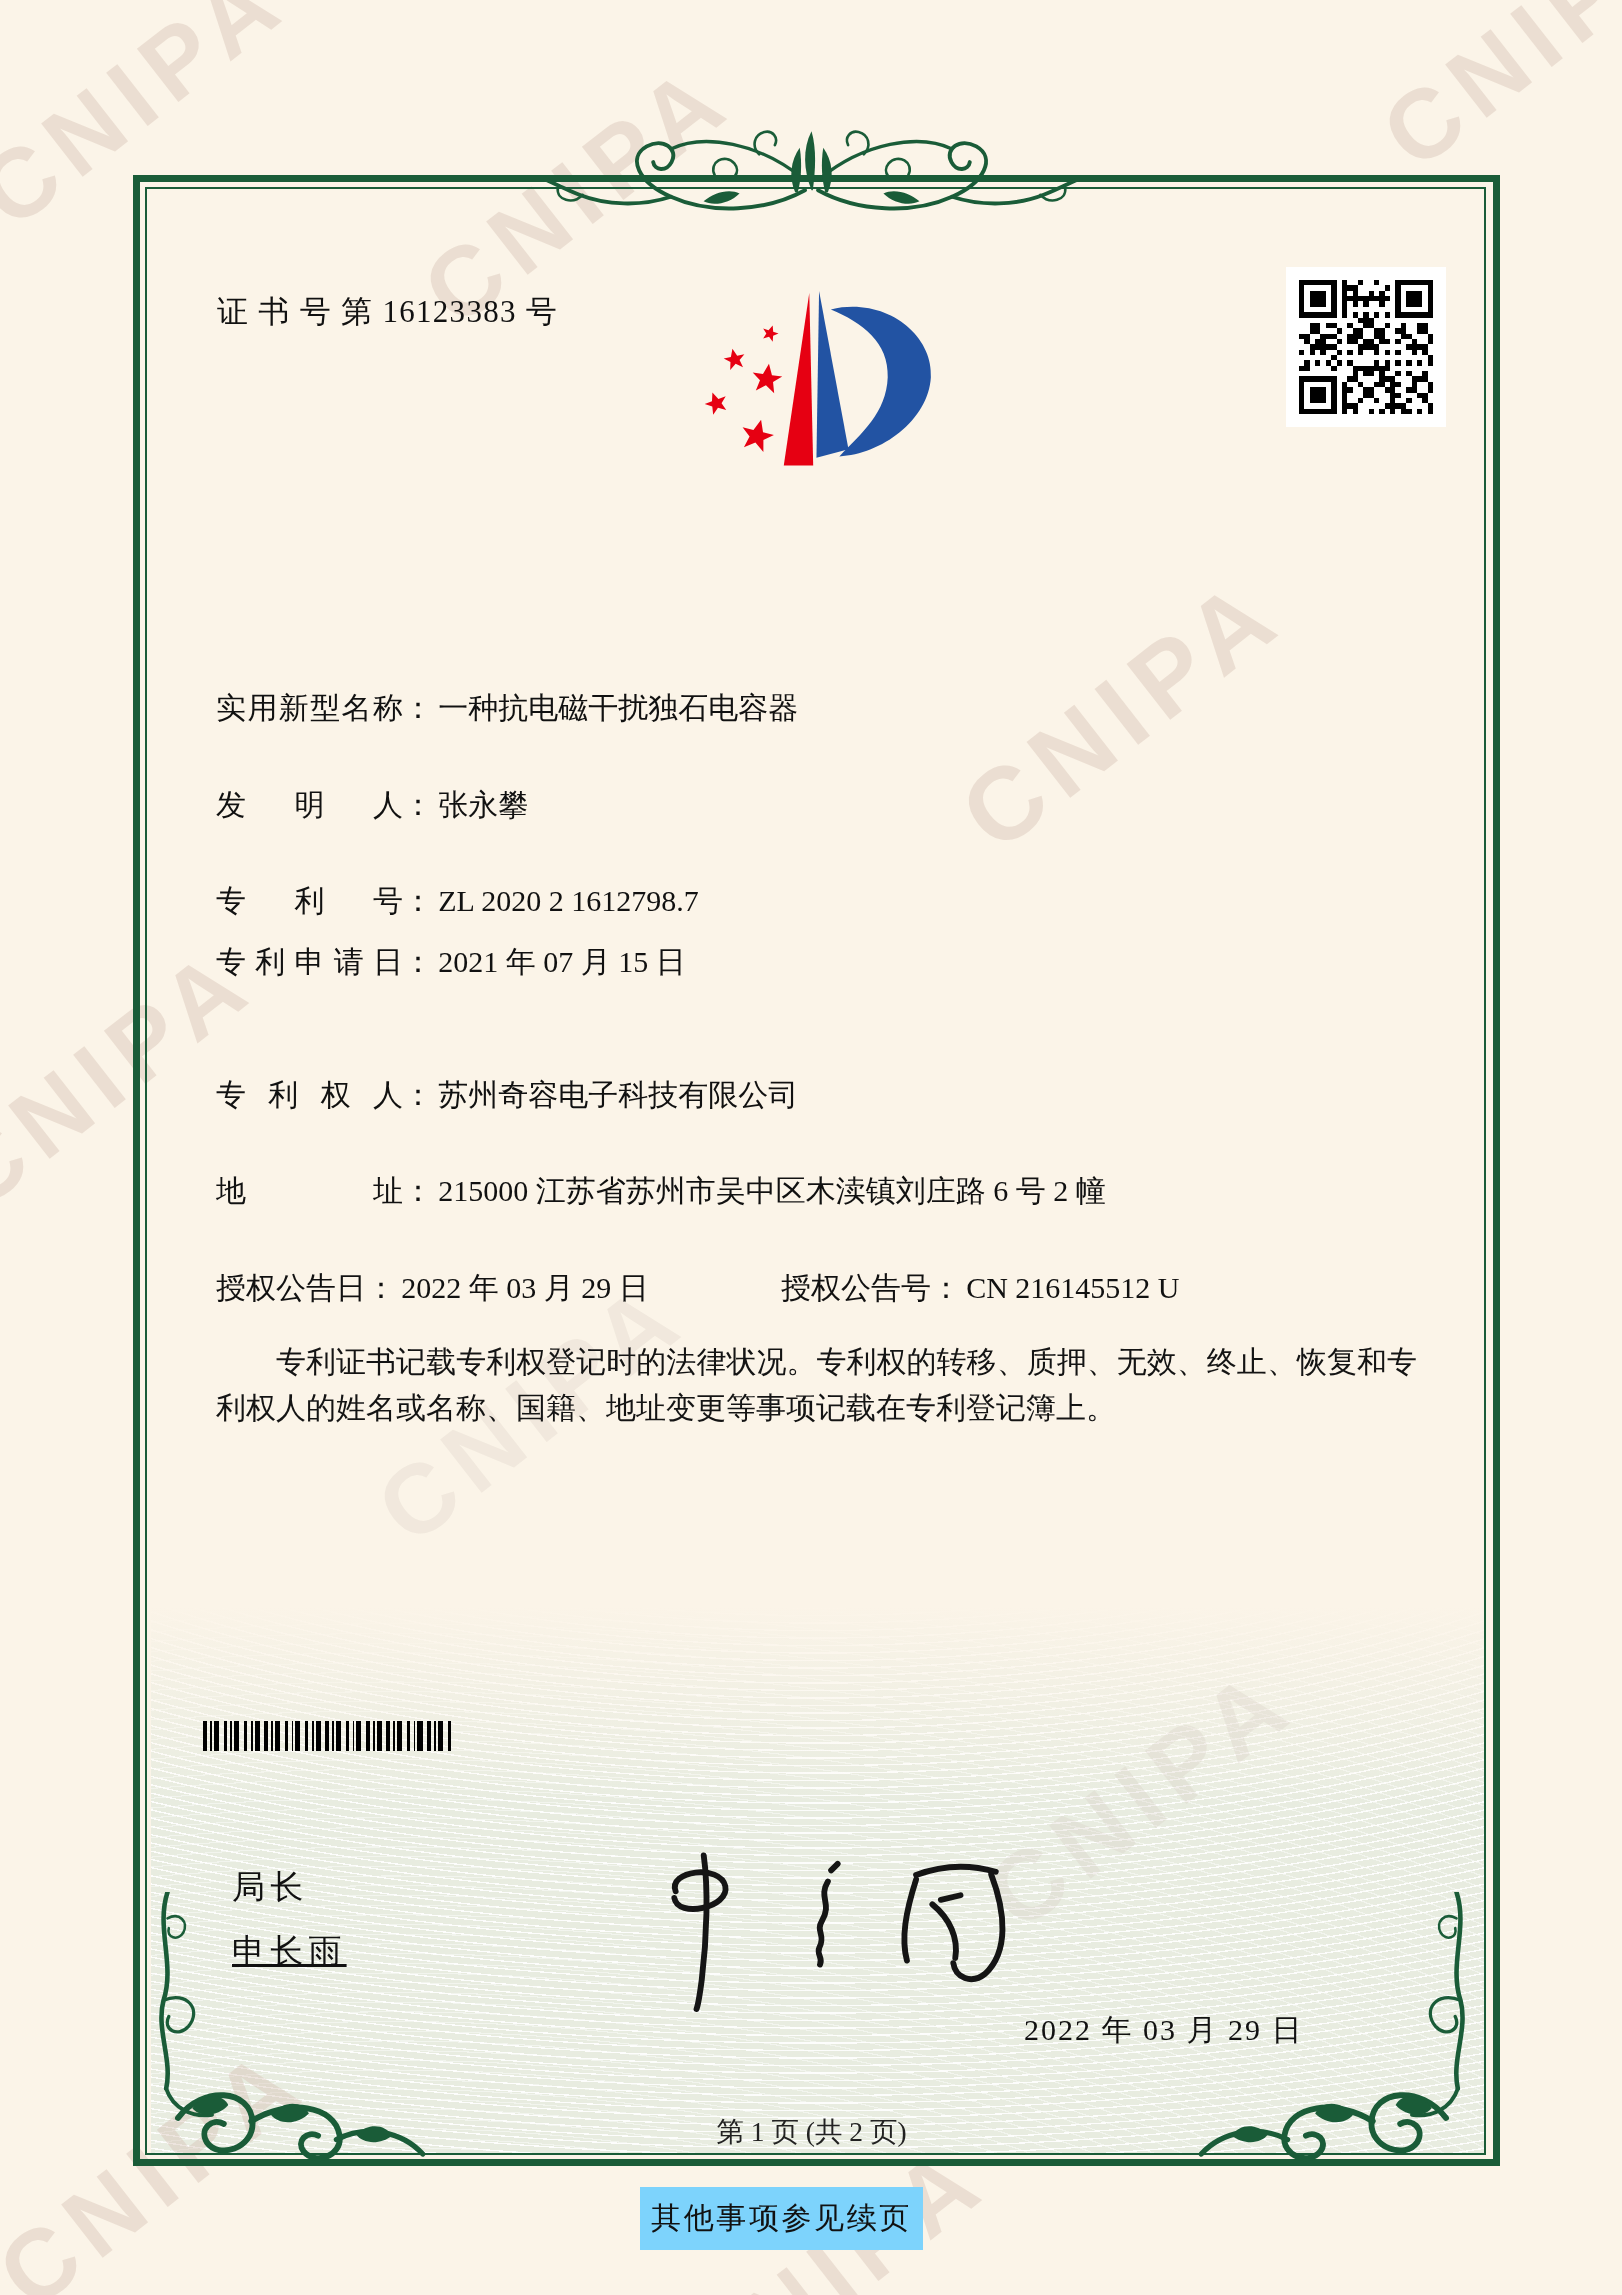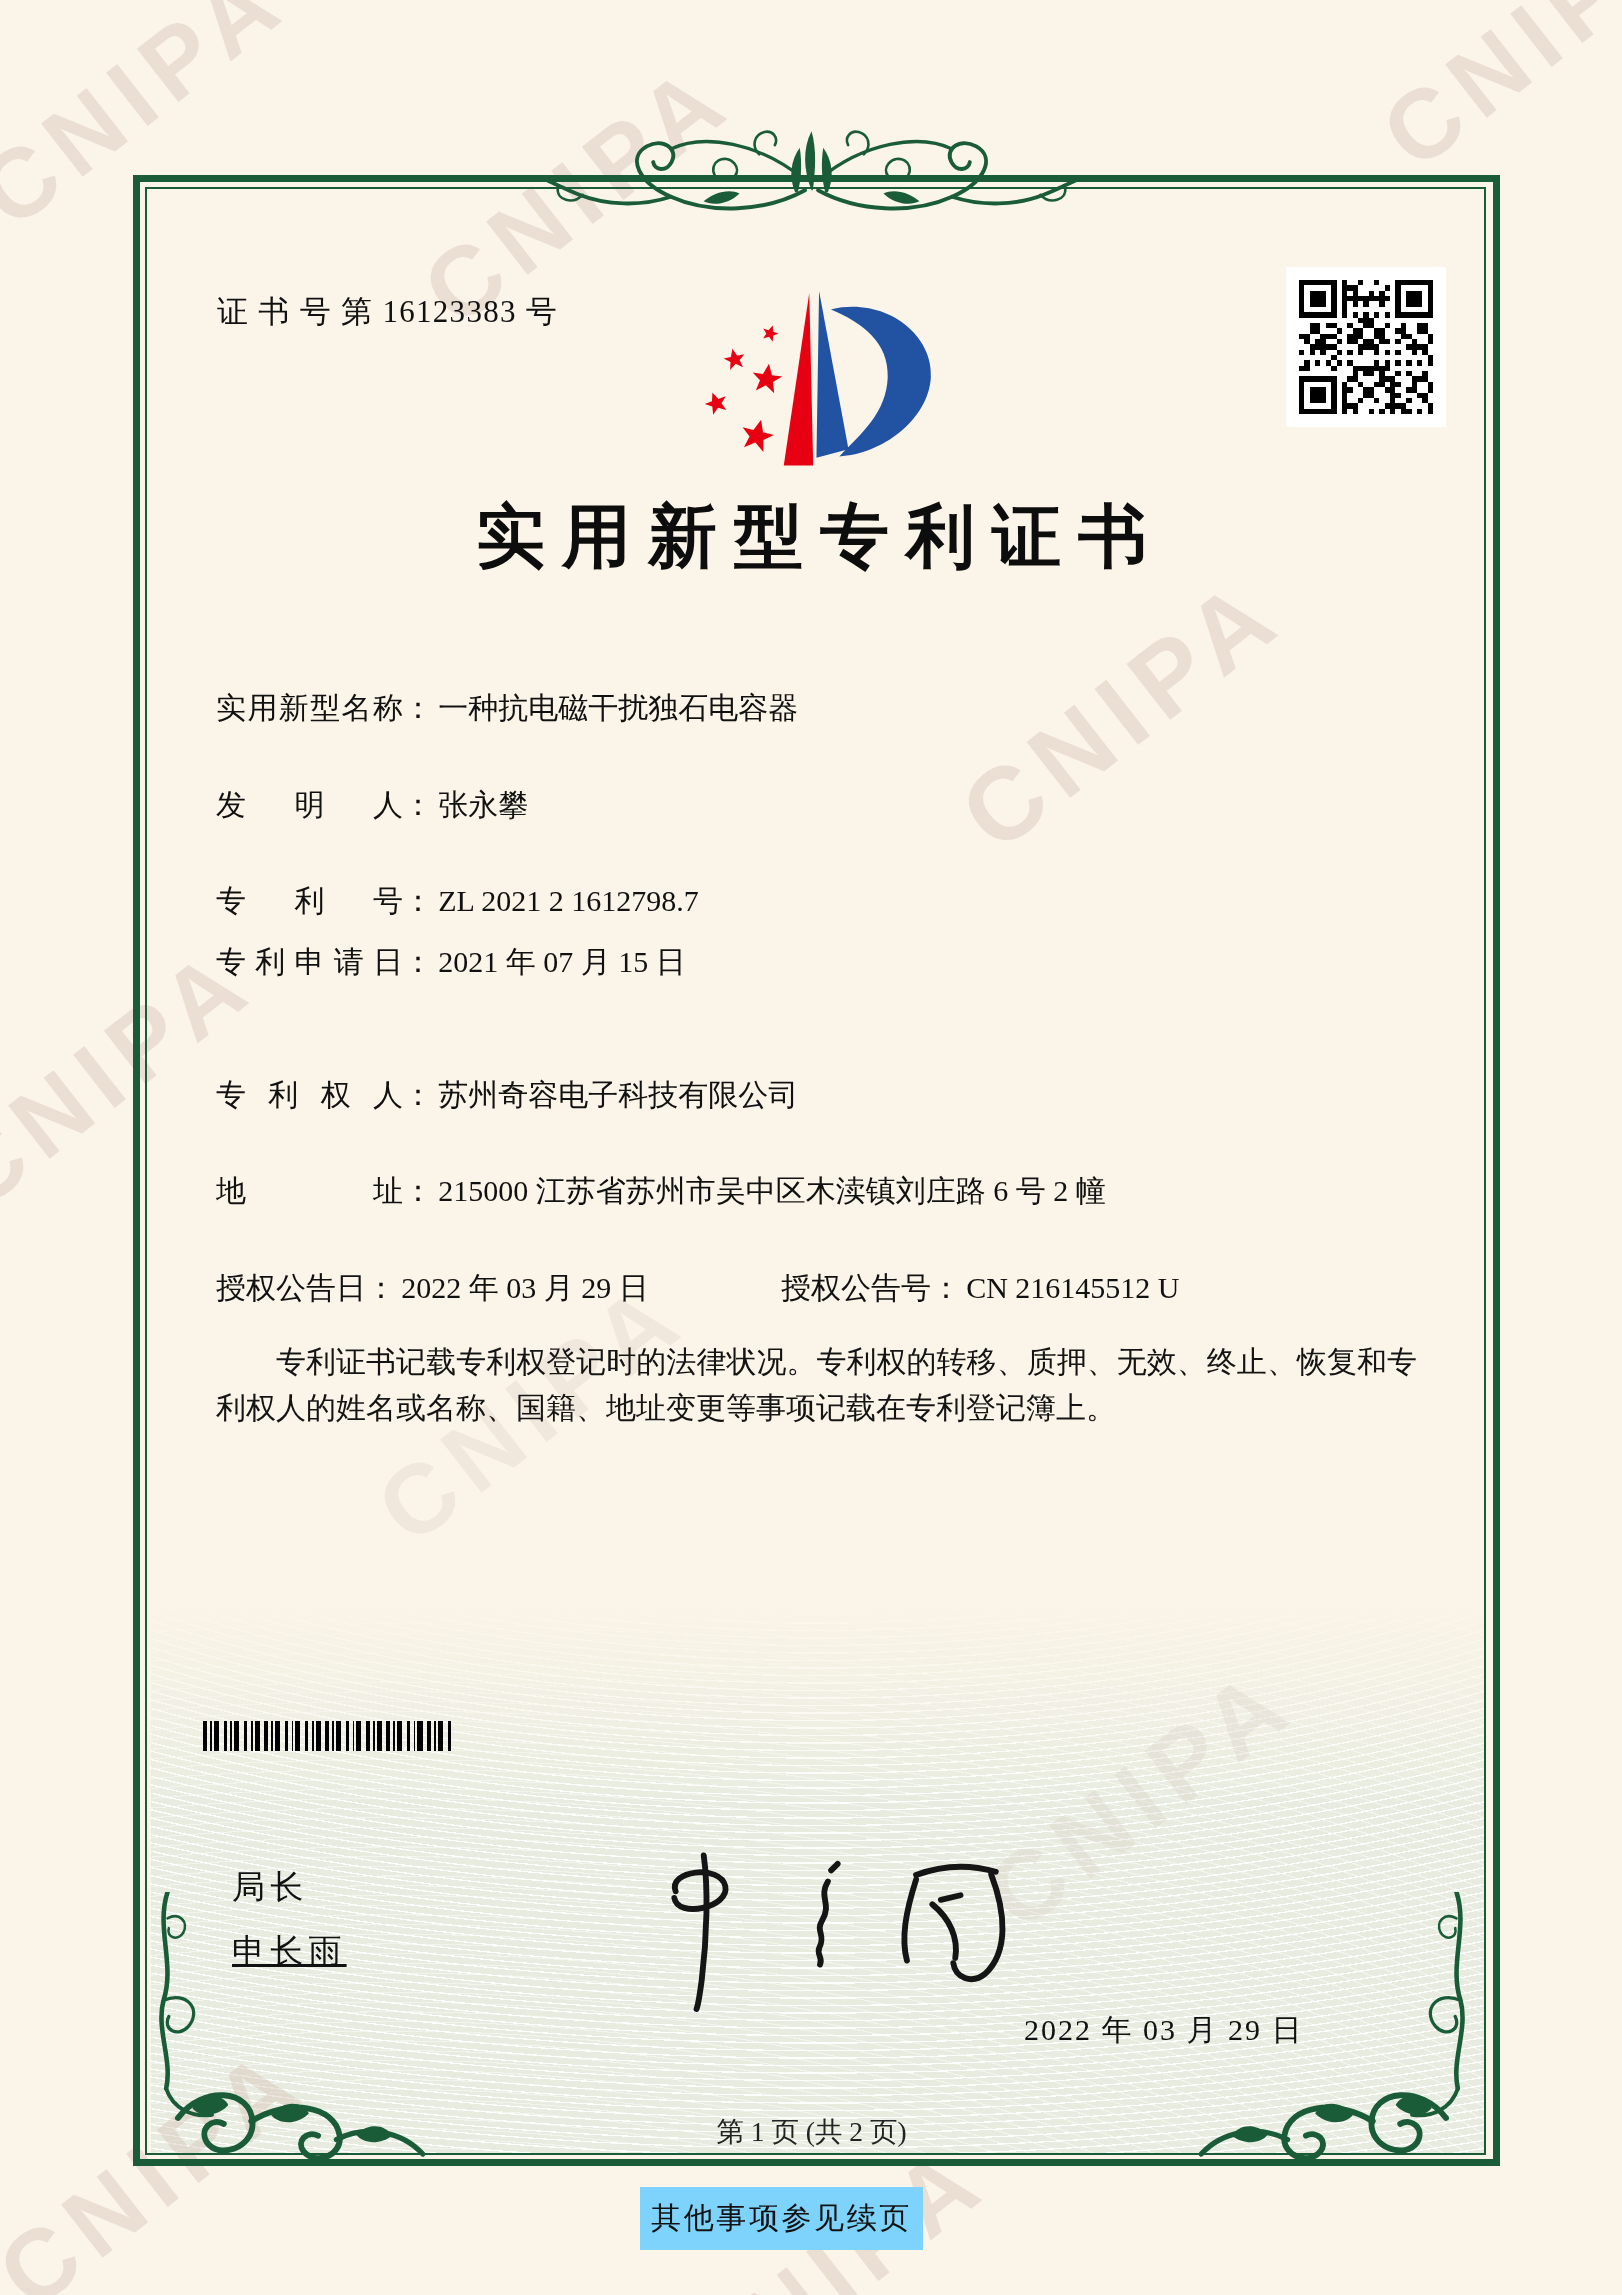--- a/index.html
+++ b/index.html
@@ -428,30 +428,29 @@
           <rect x="106.6" y="196.8" width="8.2" height="8.2"></rect>
           <rect x="123.0" y="196.8" width="8.2" height="8.2"></rect>
           <rect x="139.4" y="196.8" width="8.2" height="8.2"></rect>
           <rect x="155.8" y="196.8" width="8.2" height="8.2"></rect>
           <rect x="164.0" y="196.8" width="8.2" height="8.2"></rect>
           <rect x="180.4" y="196.8" width="8.2" height="8.2"></rect>
           <rect x="196.8" y="196.8" width="8.2" height="8.2"></rect>
         </svg></div>
   </div>
 
-  <div class="title">实用新型专利证书</div>
 
   <div class="row" style="top:688px">
     <span class="lbl">实用新型名称</span><span>：</span><span class="val">一种抗电磁干扰独石电容器</span>
   </div>
   <div class="row" style="top:785px">
     <span class="lbl">发明人</span><span>：</span><span class="val">张永攀</span>
   </div>
   <div class="row" style="top:881px">
-    <span class="lbl">专利号</span><span>：</span><span class="val">ZL 2021 2 1612798.7</span>
+    <span class="lbl">专利号</span><span>：</span><span class="val">ZL 2020 2 1612798.7</span>
   </div>
   <div class="row" style="top:942px">
     <span class="lbl">专利申请日</span><span>：</span><span class="val">2021 年 07 月 15 日</span>
   </div>
   <div class="row" style="top:1075px">
     <span class="lbl">专利权人</span><span>：</span><span class="val">苏州奇容电子科技有限公司</span>
   </div>
   <div class="row" style="top:1171px">
     <span class="lbl">地址</span><span>：</span><span class="val">215000  江苏省苏州市吴中区木渎镇刘庄路 6 号 2 幢</span>
   </div>

